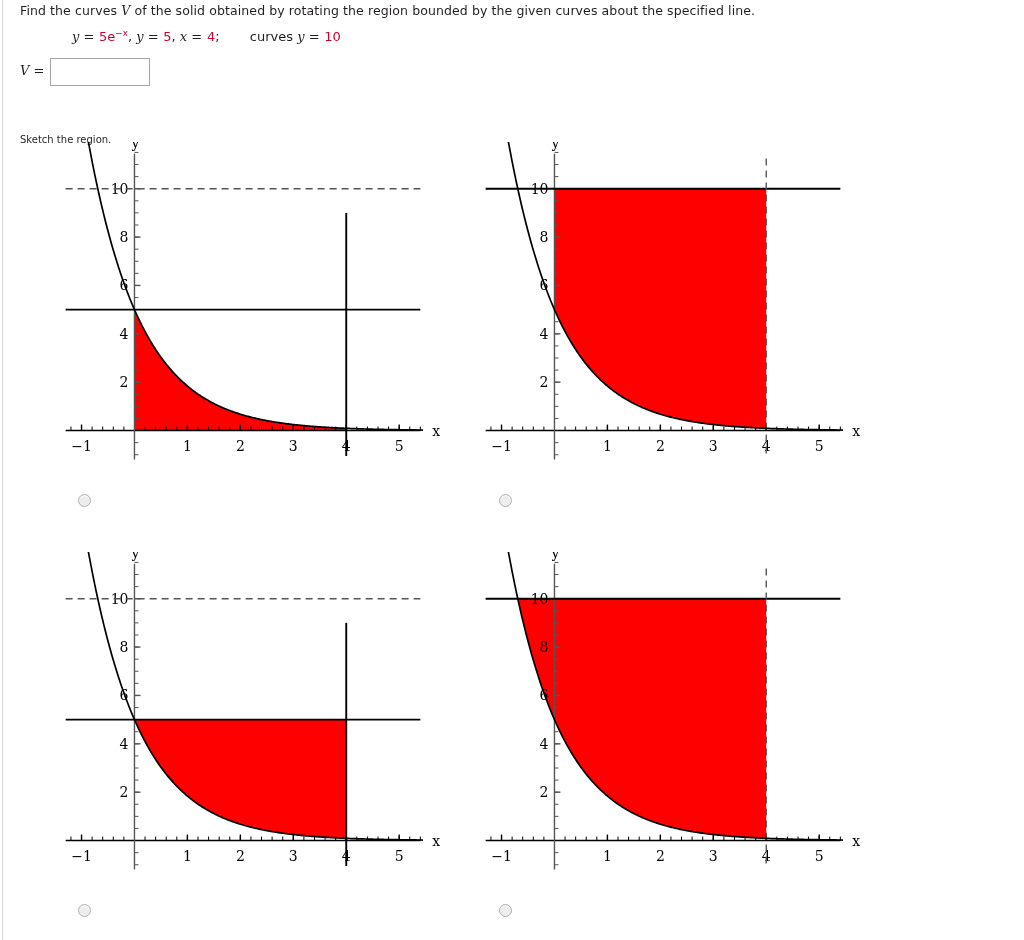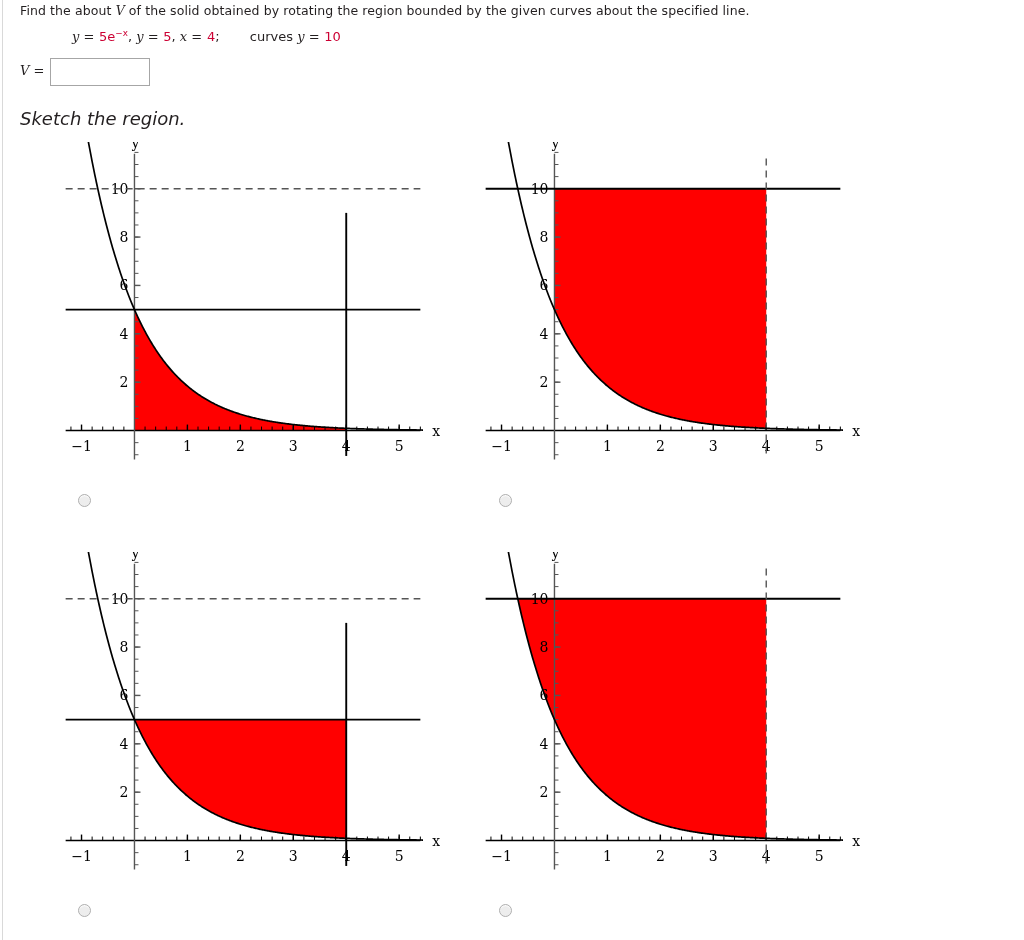--- a/index.html
+++ b/index.html
@@ -61,23 +61,22 @@
     background: #ffffff;
     box-sizing: border-box;
     font-family: "DejaVu Sans", sans-serif;
     font-size: 13px;
     padding: 2px 4px;
     outline: none;
   }
   .sketch {
     position: absolute;
     left: 20px;
-    top: 108px;
-    font-size: 18px;
-    font-style: italic;
+    top: 134px;
+    font-size: 10px;
   }
 
   .plot {
     position: absolute;
     width: 400px;
     height: 370px;
   }
   .plot svg { display: block; }
 
   .radio {
@@ -90,21 +89,21 @@
     box-sizing: border-box;
     box-shadow: inset 0 1px 1px rgba(255,255,255,0.9);
   }
 </style>
 </head>
 <body>
 
 <div id="left-rule"></div>
 
 <div class="qtext">
-  <span>Find the about </span><span class="mi">V</span><span> of the solid obtained by rotating the region bounded by the given curves about the specified line.</span>
+  <span>Find the curves </span><span class="mi">V</span><span> of the solid obtained by rotating the region bounded by the given curves about the specified line.</span>
 </div>
 
 <div class="mathline">
   <span class="mi">y</span>
   <span class="eqsp">=</span>
   <span class="num-red">5</span><span class="mi num-red">e</span><sup class="ex mi num-red">−x</sup><span>,</span>
   <span class="mi">y</span>
   <span class="eqsp">=</span>
   <span class="num-red">5</span><span>,</span>
   <span class="mi">x</span>

